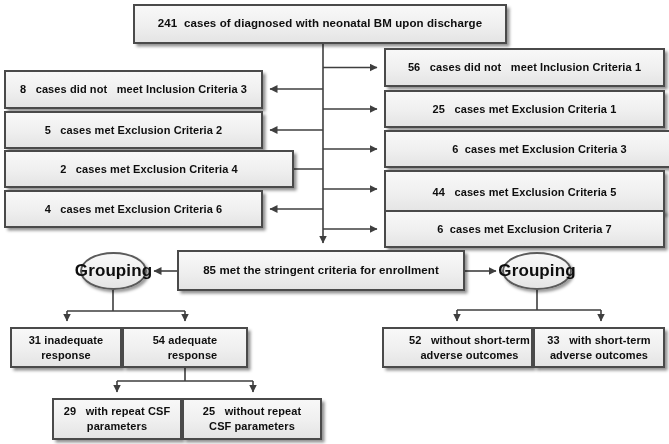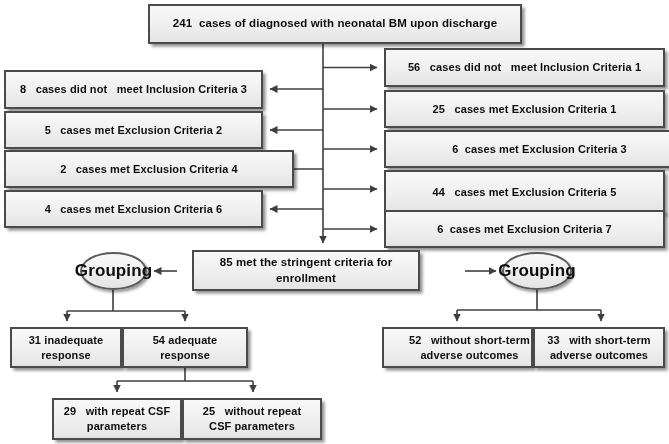--- a/index.html
+++ b/index.html
@@ -14,21 +14,21 @@
     display:flex;align-items:center;justify-content:center;
     text-align:center;
     background:linear-gradient(to bottom,#f8f8f8 0%,#efefef 55%,#e4e4e4 100%);
     border:2px solid #4a4a4a;
     box-shadow:2.5px 2.5px 3px rgba(0,0,0,0.45);
     box-sizing:border-box;
     font-weight:bold;font-size:11px;color:#0e0e0e;
     white-space:pre-wrap;line-height:1.35;
     letter-spacing:0.1px;
   }
-  .node.title{font-size:11.5px;margin-left:15px;}
+  .node.title{font-size:11.5px;}
   .ellipse{
     border-radius:50%;
     font-weight:bold;font-size:17px;
     border:2px solid #5a5a5a;
     box-shadow:2px 2.5px 3px rgba(0,0,0,0.40);
   }
 </style>
 </head>
 <body>
 
@@ -78,27 +78,27 @@
   <div class="node" style="left:384px;top:90px;width:281px;height:38px;">25   cases met Exclusion Criteria 1</div>
   <div class="node" style="left:384px;top:130px;width:311px;height:38px;">6  cases met Exclusion Criteria 3</div>
   <div class="node" style="left:384px;top:170px;width:281px;height:44px;">44   cases met Exclusion Criteria 5</div>
   <div class="node" style="left:384px;top:210px;width:281px;height:38px;">6  cases met Exclusion Criteria 7</div>
 
   <div class="node" style="left:4px;top:70px;width:259px;height:39px;">8   cases did not   meet Inclusion Criteria 3</div>
   <div class="node" style="left:4px;top:111px;width:259px;height:38px;">5   cases met Exclusion Criteria 2</div>
   <div class="node" style="left:4px;top:150px;width:290px;height:38px;">2   cases met Exclusion Criteria 4</div>
   <div class="node" style="left:4px;top:190px;width:259px;height:38px;">4   cases met Exclusion Criteria 6</div>
 
-  <div class="node title" style="left:177px;top:250px;width:228px;height:41px;">85 met the stringent criteria for enrollment</div>
+  <div class="node title" style="left:177px;top:250px;width:288px;height:41px;">85 met the stringent criteria for enrollment</div>
   <div class="node ellipse" style="left:80px;top:252px;width:67px;height:38px;">Grouping</div>
   <div class="node ellipse" style="left:502px;top:252px;width:70px;height:38px;">Grouping</div>
 
   <div class="node" style="left:10px;top:327px;width:112px;height:41px;">31 inadequate
 response</div>
-  <div class="node" style="left:122px;top:327px;width:126px;height:41px;">54 adequate
+  <div class="node" style="left:122px;top:327px;width:126px;height:41px;text-align:right;">54 adequate
 response</div>
 
   <div class="node" style="left:382px;top:327px;width:151px;height:41px;padding-left:24px;">52   without short-term
 adverse outcomes</div>
   <div class="node" style="left:533px;top:327px;width:132px;height:41px;">33   with short-term
 adverse outcomes</div>
 
   <div class="node" style="left:52px;top:398px;width:130px;height:42px;">29   with repeat CSF
 parameters</div>
   <div class="node" style="left:182px;top:398px;width:140px;height:42px;">25   without repeat

